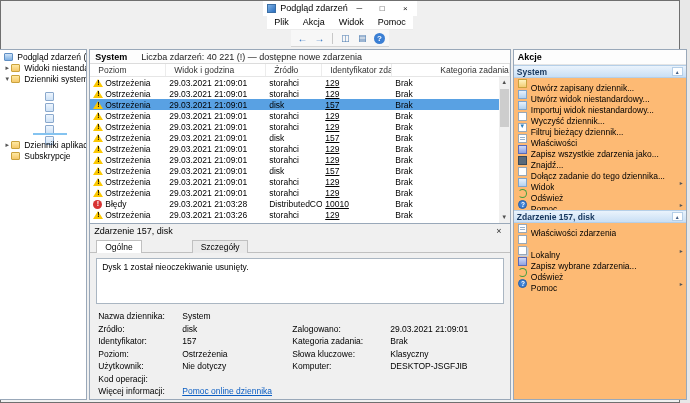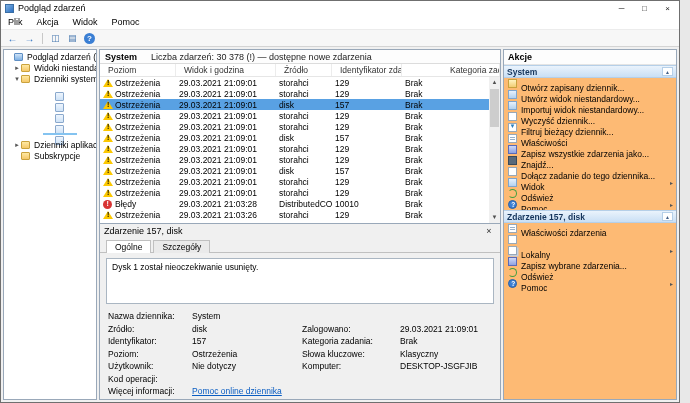--- a/index.html
+++ b/index.html
@@ -1,18 +1,18 @@
 <!DOCTYPE html>
 <html><head>
 <meta charset="utf-8">
 <style>
   html,body{margin:0;padding:0;background:#e8e8e8;}
   body{width:690px;height:403px;overflow:hidden;font-family:"Liberation Sans",sans-serif;color:#000;}
   *{box-sizing:border-box;}
-  .window{position:absolute;left:0;top:0;width:680px;height:403px;border:1px solid #6f6f6f;background:#f0f0f0;display:flex;flex-direction:column;}
+  .window{position:absolute;left:0;top:0;width:680px;height:403px;border:1px solid #6f6f6f;background:#f0f0f0;display:flex;flex-direction:column;align-items:center;}
 
   
   .titlebar{flex:0 0 15px;background:#fff;display:flex;align-items:center;padding-left:4px;}
   .app-icon{width:9px;height:9px;background:linear-gradient(135deg,#7fb1e4,#2a6fc0);border:1px solid #3a6ea5;margin-right:4px;}
   .title{font-size:9px;line-height:15px;}
   .win-controls{margin-left:auto;display:flex;height:15px;}
   .wc{width:23px;text-align:center;font-size:8px;line-height:15px;color:#222;}
 
   
   .menubar{flex:0 0 14px;background:#fff;display:flex;border-bottom:1px solid #ececec;}
@@ -58,38 +58,38 @@
   .thead .th:nth-child(5){flex:1;margin-left:40px;}
 
   .tbody-wrap{flex:0 0 146px;display:flex;min-height:0;}
   .tbody{flex:1;overflow:hidden;}
   .lrow{display:flex;align-items:center;height:11px;font-size:8.5px;}
   .lrow.selected{background:#59a1e3;}
   .c{padding-left:3px;overflow:hidden;white-space:nowrap;}
   .c0{width:76px;display:flex;align-items:center;}
   .c1{width:100px;}
   .c2{width:56px;}
-  .c3{width:70px;}
+  .c3{width:70px;text-decoration:underline;}
   .c4{flex:1;}
   .licon{flex:0 0 10px;width:10px;height:10px;position:relative;margin-right:2px;font-style:normal;}
   .lrow.warning .licon::before{content:"";position:absolute;left:0;top:1px;border-left:5px solid transparent;border-right:5px solid transparent;border-bottom:8px solid #fcc800;}
   .lrow.warning .licon::after{content:"!";position:absolute;left:4px;top:1.5px;font-size:7px;font-weight:bold;color:#000;}
   .lrow.error .licon::before{content:"";position:absolute;left:0;top:1px;width:9px;height:9px;border-radius:50%;background:#d83434;}
   .lrow.error .licon::after{content:"!";position:absolute;left:3.5px;top:1.5px;font-size:7px;font-weight:bold;color:#fff;}
 
   .vscroll{flex:0 0 11px;background:#f0f0f0;display:flex;flex-direction:column;align-items:center;}
   .sbtn{height:11px;line-height:11px;font-size:6px;color:#505050;}
   .sthumb{width:9px;height:38px;background:#cdcdcd;margin-top:1px;}
   .sdown{margin-top:auto;}
 
   
   .preview{flex:1;border-top:1px solid #99a8b9;background:#f0f0f0;display:flex;flex-direction:column;min-height:0;}
   .phead{flex:0 0 14px;display:flex;align-items:center;font-size:9px;padding:0 4px;}
   .pclose{margin-left:auto;width:14px;text-align:center;color:#333;font-size:9px;}
-  .ptabs{flex:0 0 15px;display:flex;align-items:flex-end;padding-left:6px;border-bottom:1px solid #c0c0c0;}
+  .ptabs{flex:0 0 15px;display:flex;align-items:flex-end;padding-left:6px;border-bottom:1px solid #c0c0c0;gap:48px;}
   .ptab{font-size:8.5px;padding:1px 8px;border:1px solid #c0c0c0;border-bottom:none;background:#eaeaea;margin-right:2px;position:relative;top:1px;}
   .ptab.active{background:#fff;}
   .pmsg{margin:5px 6px 0;background:#fff;border:1px solid #aab6c2;height:46px;font-size:8.5px;padding:3px 5px;overflow:hidden;}
   .pdetails{display:grid;grid-template-columns:84px 110px 98px 1fr;margin:8px 8px 0;font-size:8.5px;row-gap:3.5px;align-content:start;}
   .drow{display:contents;}
   .dl,.dv{line-height:9px;white-space:nowrap;overflow:hidden;}
   .dv.link{color:#0a5dc2;text-decoration:underline;}
 
   
   .actions{flex:0 0 174px;background:#fdba74;border:1px solid #99a8b9;display:flex;flex-direction:column;overflow:hidden;}
@@ -198,21 +198,21 @@
         <div class="titem lvl1">
         <span class="texp"></span>
         <span class="ticon folder-icon"></span>
         <span class="tlabel">Subskrypcje</span>
       </div>
       </div>
 
     <div class="center">
       <div class="chead">
         <span class="cname">System</span>
-        <span class="csum">Liczba zdarzeń: 30 378 (!) — dostępne nowe zdarzenia</span>
+        <span class="csum">Liczba zdarzeń: 40 221 (!) — dostępne nowe zdarzenia</span>
       </div>
 
       <div class="thead">
 
       <span class="th">Poziom</span>
           <span class="th">Widok i godzina</span>
           <span class="th">Źródło</span>
           <span class="th">Identyfikator zda...</span>
           <span class="th">Kategoria zadania</span>
         </div>

